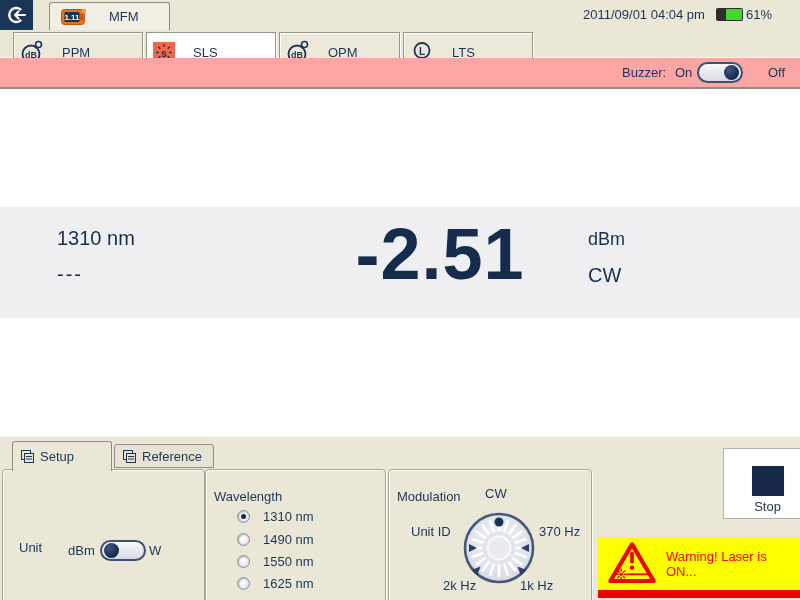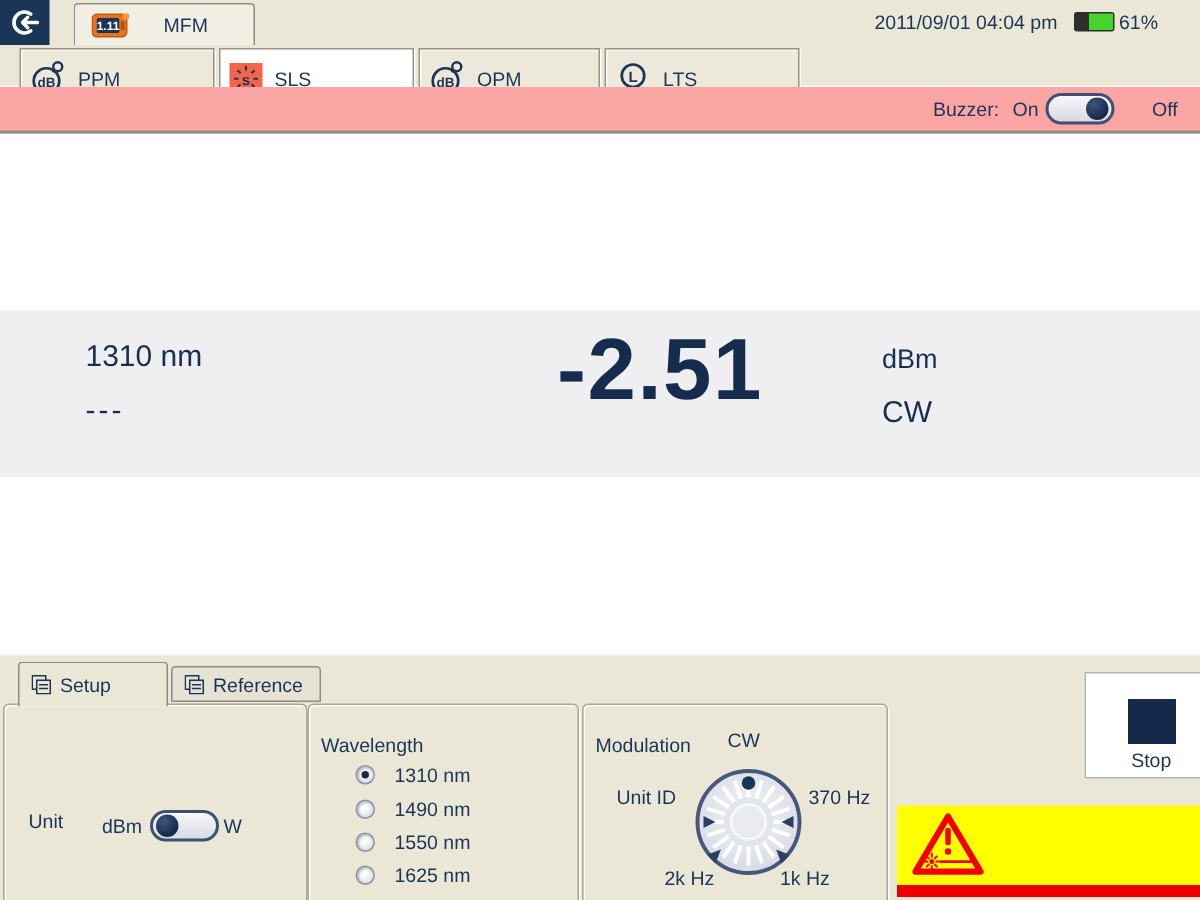--- a/index.html
+++ b/index.html
@@ -20,39 +20,39 @@
   .datetime { position:absolute; left:583px; top:7px; }
   .battery { position:absolute; left:716px; top:8px; width:27px; height:13px;
     background:#2e2e2e; border-radius:2px; }
   .battery .charge { position:absolute; right:1px; top:1px; bottom:1px; width:16px; background:#44d62c; }
   .battery-label { position:absolute; left:746px; top:7px; }
   
   .modebar { position:absolute; left:0; top:30px; width:800px; height:28px; background:#eae7d6;
     border-bottom:1px solid #fbfaf3; }
   .mode-btn { position:absolute; top:2px; height:40px; background:#ece9db;
     border:1px solid #97948c; box-shadow:1px 1px 0 #fdfcf6, inset 1px 1px 0 #fdfcf6;
-    display:flex; align-items:center; padding-left:5px; gap:7px; }
+    display:flex; align-items:center; padding-left:5px; gap:17px; }
   .mode-btn.active { background:#ffffff; }
   
   .buzzer-row { position:absolute; left:0; top:58px; width:800px; height:31px; background:#fca5a5;
     border-bottom:2px solid #8f8c80; }
   .buzzer-row span { position:absolute; top:7px; }
   
   .toggle { height:21px; width:46px; border:2px solid #3d5172; border-radius:11px;
     background:linear-gradient(#f7f8fa,#d7dae2); position:absolute; }
   .toggle .knob { position:absolute; top:1px; width:15px; height:15px; border-radius:50%;
     background:radial-gradient(circle at 35% 30%, #3a4f78 10%, #15294a 70%); }
   .toggle.right .knob { right:2px; }
   .toggle.left  .knob { left:2px; }
   
   .display { position:absolute; left:0; top:207px; width:800px; height:111px; background:#efeff1; }
   .disp-wl   { position:absolute; left:57px; top:20px; font-size:20px; color:#17304f; }
   .disp-ref  { position:absolute; left:57px; top:56px; font-size:20px; letter-spacing:2px; color:#17304f; }
   .disp-val  { position:absolute; left:290px; top:10px; width:300px; text-align:center;
-    font-size:58px; font-weight:bold; line-height:1.05; color:#152c4d; letter-spacing:1px; }
+    font-size:72px; font-weight:bold; line-height:1.05; color:#152c4d; letter-spacing:1px; }
   .disp-unit { position:absolute; left:588px; top:22px; font-size:18px; color:#17304f; }
   .disp-mode { position:absolute; left:588px; top:57px; font-size:20px; color:#17304f; }
   
   .bottom { position:absolute; left:0; top:436px; width:800px; height:164px; background:#eae7d6;
     border-top:1px solid #f8f6ee; }
   .btab { position:absolute; border:1px solid #8d8d85; border-radius:3px 3px 0 0;
     display:flex; align-items:center; gap:6px; padding-left:8px; }
   .btab.active { left:12px; top:4px; width:100px; height:30px; background:#eae7d6; border-bottom:none; z-index:2; }
   .btab.inactive { left:114px; top:7px; width:100px; height:24px; background:#e6e3d4; }
   .groupbox { position:absolute; border:1px solid #a9a697; border-radius:4px;
@@ -300,17 +300,18 @@
               <line x1="20" y1="41" x2="23.5" y2="41"></line>
             <line x1="12.5" y1="36.5" x2="15" y2="39"></line>
               <line x1="19" y1="43" x2="21.5" y2="45.5"></line>
             <line x1="12.5" y1="45.5" x2="15" y2="43"></line>
               <line x1="19" y1="39" x2="21.5" y2="36.5"></line>
           </g>
           <circle cx="17" cy="41" r="2" fill="#f00000"></circle>
           <line x1="23.5" y1="41" x2="49" y2="41" stroke="#f00000" stroke-width="2.2"></line>
         </svg>
       </span>
+      <span class="txt">Warning! Laser is ON...</span>
     </div>
     <div class="warn-strip"></div>
   </div>
 
 </div>
 
 </body></html>

